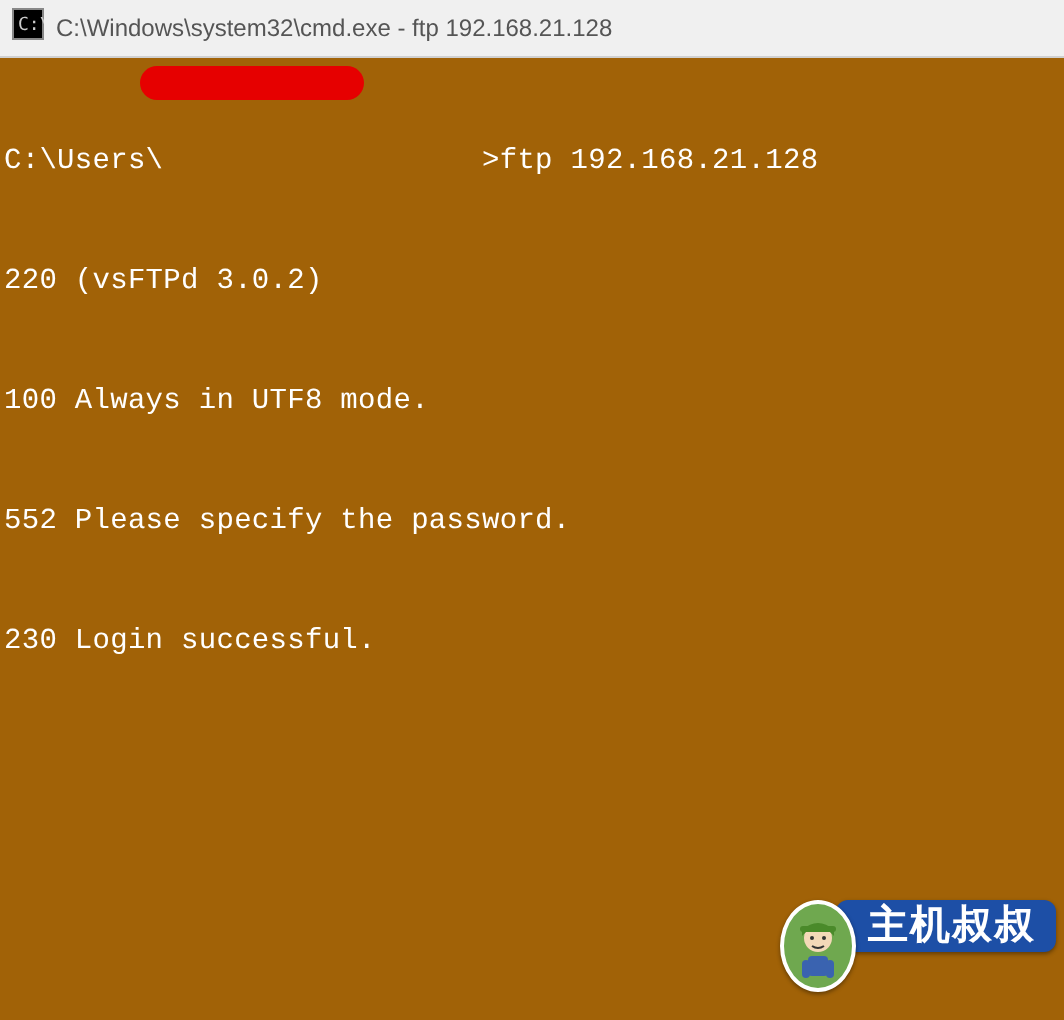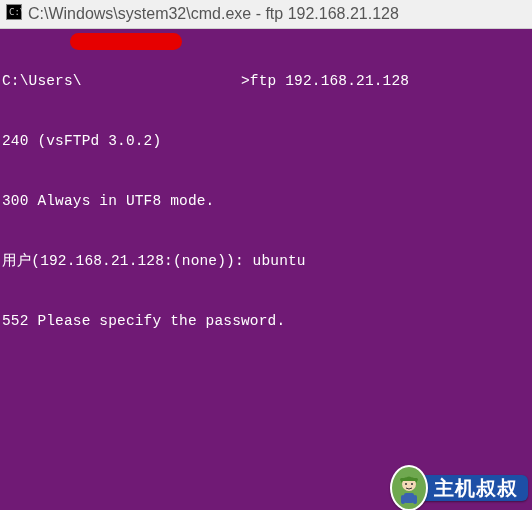--- a/index.html
+++ b/index.html
@@ -1,47 +1,47 @@
 <!DOCTYPE html>
 <html><head>
 <meta charset="utf-8">
 <style>
   html,body{margin:0;padding:0;width:532px;height:510px;background:#fff;font-family:"NSimSun","SimSun","Courier New",monospace;overflow:hidden}
   .window{width:532px;height:510px;display:flex;flex-direction:column;background:#000}
   .titlebar{height:28px;background:#f0f0f0;display:flex;align-items:center;padding:0 6px;border-bottom:1px solid #d0d0d0;flex:0 0 auto}
   .titlebar .icon{flex:0 0 auto;margin-right:6px}
-  .titlebar .title{flex:1 1 auto;font-family:"Segoe UI",Tahoma,sans-serif;font-size:16px;color:#555;white-space:nowrap;overflow:hidden;text-overflow:ellipsis}
-  .terminal{flex:1 1 auto;background:#701a75;color:#fff;font-size:14.5px;line-height:20px;padding:2px 0 2px 2px;white-space:pre;letter-spacing:0.15px;overflow:hidden;position:relative}
+  .titlebar .title{flex:1 1 auto;font-family:"Segoe UI",Tahoma,sans-serif;font-size:12px;color:#555;white-space:nowrap;overflow:hidden;text-overflow:ellipsis}
+  .terminal{flex:1 1 auto;background:#a16207;color:#fff;font-size:14.5px;line-height:20px;padding:2px 0 2px 2px;white-space:pre;letter-spacing:0.15px;overflow:hidden;position:relative}
   .line{display:block}
   .redact{position:absolute;left:70px;top:4px;width:112px;height:17px;background:#e60000;border-radius:9px}
-  .logo{position:absolute;right:4px;bottom:0;width:138px;height:44px;display:flex;align-items:center}
+  .logo{position:absolute;right:4px;bottom:16px;width:138px;height:44px;display:flex;align-items:flex-start}
   .logo .avatar{width:42px;height:42px;border-radius:50%;background:#6fa84f;border:2px solid #fff;display:flex;align-items:center;justify-content:center;z-index:2;box-shadow:0 1px 2px rgba(0,0,0,0.4)}
   .logo .avatar svg{display:block}
   .logo .bubble{margin-left:-10px;background:#1d4fa6;color:#fff;font-family:"Microsoft YaHei","SimHei",sans-serif;font-weight:700;font-size:20px;padding:3px 10px 3px 16px;border-radius:6px;letter-spacing:1px;box-shadow:0 1px 2px rgba(0,0,0,0.4)}
 </style>
 </head>
 <body>
 
 <div class="window">
   <div class="titlebar">
     <span class="icon">
       <svg width="16" height="16" viewBox="0 0 16 16">
         <rect x="0.5" y="0.5" width="15" height="15" fill="#000" stroke="#888"></rect>
         <text x="3" y="11" font-size="9" font-family="Consolas,monospace" fill="#ccc">C:\</text>
       </svg>
     </span>
     <span class="title">C:\Windows\system32\cmd.exe - ftp  192.168.21.128</span>
   </div>
 
   <div class="terminal">
     <span class="line">C:\Users\                  &gt;ftp 192.168.21.128</span>
-    <span class="line">240 (vsFTPd 3.0.2)</span>
-    <span class="line">300 Always in UTF8 mode.</span>
-    <span class="line">用户(192.168.21.128:(none)): ubuntu</span>
+    <span class="line">220 (vsFTPd 3.0.2)</span>
+    <span class="line">100 Always in UTF8 mode.</span>
     <span class="line">552 Please specify the password.</span>
+    <span class="line">230 Login successful.</span>
     
     
     
     
     
     
     
     
     
     

